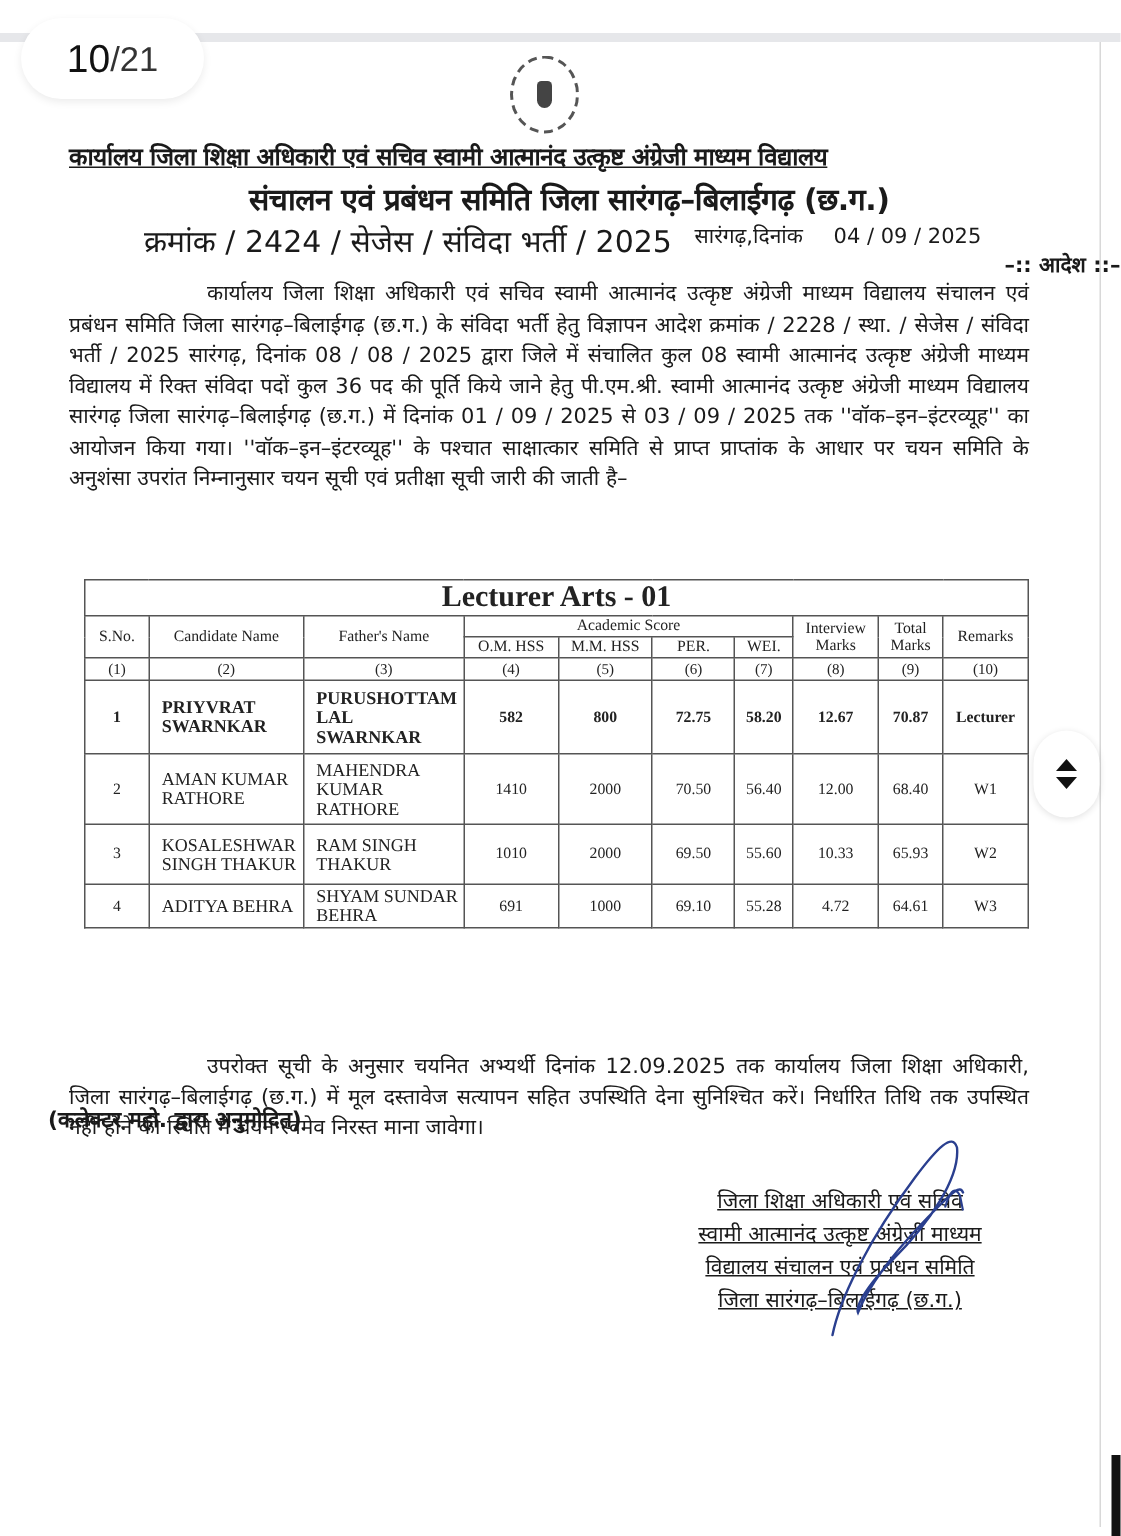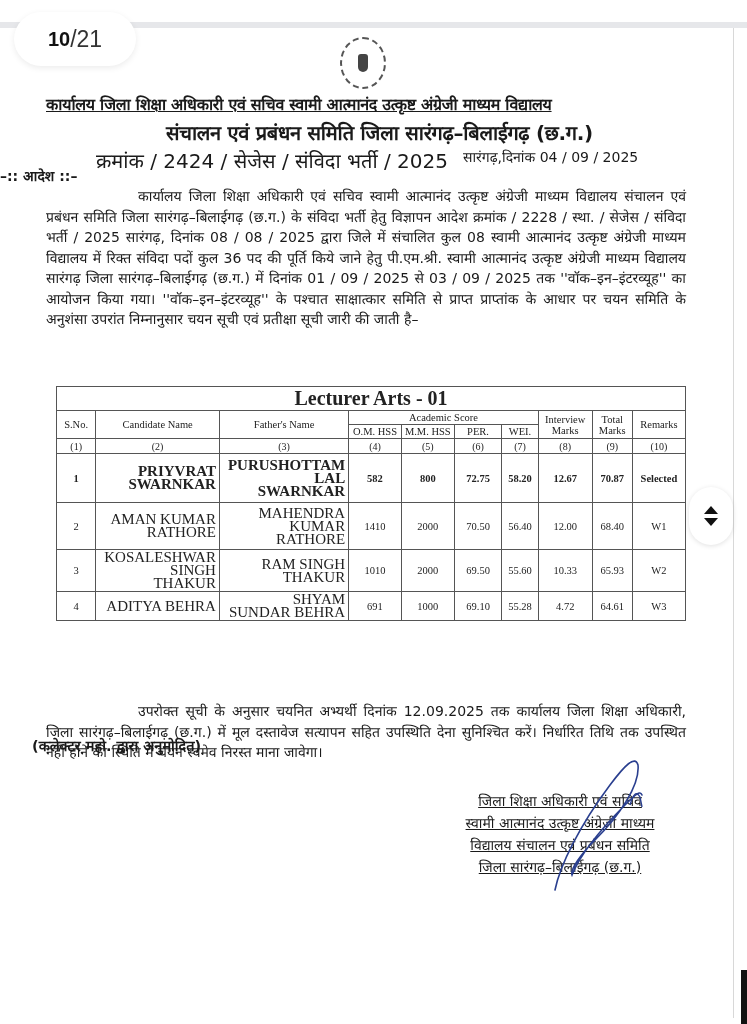--- a/index.html
+++ b/index.html
@@ -4,44 +4,44 @@
 <style>
   html, body { margin:0; padding:0; }
   body { width:747px; height:1024px; background:#ffffff; position:relative; overflow:hidden;
          font-family:"Liberation Sans","DejaVu Sans",sans-serif; color:#1a1a1a; }
   .topbar { position:absolute; left:0; top:22px; width:747px; height:6px; background:#e6e7ea; }
   .page-edge { position:absolute; left:733px; top:28px; width:1px; height:990px; background:#d8d8d8; }
   .page-edge-dark { position:absolute; left:741px; top:970px; width:6px; height:54px; background:#111; }
   .page-counter { position:absolute; left:14px; top:12px; width:122px; height:54px; background:#fff;
                   border-radius:27px; box-shadow:0 2px 6px rgba(0,0,0,0.08);
                   display:flex; align-items:center; justify-content:center; font-size:24px; }
-  .page-counter .cur { font-weight:bold; font-size:20px; color:#111; }
+  .page-counter .cur { font-weight:normal; font-size:26px; color:#111; }
   .page-counter .sep, .page-counter .tot { color:#333; font-size:23px; }
   .emblem { position:absolute; left:340px; top:37px; width:42px; height:48px; border:2px dashed #555;
             border-radius:50%; display:flex; align-items:center; justify-content:center; }
   .emblem .core { width:10px; height:18px; background:#444; border-radius:3px 3px 5px 5px; }
   .line { position:absolute; white-space:nowrap; font-family:"DejaVu Sans",sans-serif; }
   .hdr1 { left:46px; top:93px; font-size:16px; text-decoration:underline; font-weight:bold; letter-spacing:-0.3px; }
   .hdr2 { left:166px; top:119px; font-size:20px; font-weight:bold; letter-spacing:-0.3px; }
   .ref-left { left:54px; top:147px; font-size:20px;margin-left:42px; }
   .ref-right { left:463px; top:147px; font-size:14px; }
-  .order-title { left:0; width:747px; text-align:left; top:166px; font-size:14px; font-weight:bold; }
+  .order-title { left:0; width:747px; text-align:right; top:166px; font-size:14px; font-weight:bold; }
   .para { position:absolute; left:46px; width:640px; font-family:"DejaVu Sans",sans-serif; font-size:14px;
           line-height:20.5px; text-align:justify; text-indent:92px; }
   .p1 { top:186px; }
   .p2 { top:653px;margin-top:48px; }
   .approved { position:absolute; left:32px; top:735px; font-family:"DejaVu Sans",sans-serif; font-size:14.5px; font-weight:bold; }
   .sig-block { position:absolute; left:420px; top:790px; width:280px; text-align:center; font-family:"DejaVu Sans",sans-serif; font-size:14px; line-height:22px;text-decoration:underline; }
   .signature { position:absolute; left:500px; top:745px; width:170px; height:160px; }
   table.res { position:absolute; left:56px; top:386px; width:630px; border-collapse:collapse;
               font-family:"Liberation Serif","DejaVu Serif",serif; font-size:10.5px; color:#222;padding-left:39px; }
   table.res td, table.res th { border:1px solid #555; text-align:center; padding:1px 3px; font-weight:normal; }
   table.res .title-cell { font-size:20px; font-weight:bold; height:22px; padding:0; }
   table.res .num td { font-size:10px; height:12px; }
-  table.res .name { text-align:right; padding-left:8px; font-size:15px; line-height:13px; }
+  table.res .name { text-align:left; padding-left:8px; font-size:12px; line-height:13px; }
   table.res tr.bold td { font-weight:bold; }
   table.res tr.r1 td { height:46px; }
   table.res tr.r2 td { height:44px; }
   table.res tr.r3 td { height:37px; }
   table.res tr.r4 td { height:26px; }
   .scroll-btn { position:absolute; left:689px; top:487px; width:44px; height:58px; background:#fff;
                 border-radius:22px; box-shadow:0 1px 5px rgba(0,0,0,0.12);
                 display:flex; flex-direction:column; align-items:center; justify-content:center; gap:4px; cursor:pointer; }
   .tri-up { width:0; height:0; border-left:7px solid transparent; border-right:7px solid transparent; border-bottom:8px solid #111; }
   .tri-down { width:0; height:0; border-left:7px solid transparent; border-right:7px solid transparent; border-top:8px solid #111; }
@@ -61,21 +61,21 @@
 
 <div class="emblem">
     <div class="core"></div>
   </div>
 
 <div class="line hdr1">कार्यालय जिला शिक्षा अधिकारी एवं सचिव स्वामी आत्मानंद उत्कृष्ट अंग्रेजी माध्यम विद्यालय</div>
 <div class="line hdr2">संचालन एवं प्रबंधन समिति जिला सारंगढ़–बिलाईगढ़ (छ.ग.)</div>
 <div class="line ref-left">क्रमांक / 2424  / सेजेस / संविदा भर्ती / 2025</div>
 <div class="line ref-right">
   <span>सारंगढ़,दिनांक</span>
-  <span style="">04 / 09 / 2025</span>
+  <span style="margin-left:16px">04 / 09 / 2025</span>
 </div>
 <div class="line order-title">–:: आदेश ::–</div>
 
 <div class="para p1">कार्यालय जिला शिक्षा अधिकारी एवं सचिव स्वामी आत्मानंद उत्कृष्ट अंग्रेजी माध्यम विद्यालय संचालन एवं प्रबंधन समिति जिला सारंगढ़–बिलाईगढ़ (छ.ग.) के संविदा भर्ती हेतु विज्ञापन आदेश क्रमांक / 2228 / स्था. / सेजेस / संविदा भर्ती / 2025 सारंगढ़, दिनांक 08 / 08 / 2025 द्वारा जिले में संचालित कुल 08 स्वामी आत्मानंद उत्कृष्ट अंग्रेजी माध्यम विद्यालय में रिक्त संविदा पदों कुल 36 पद की पूर्ति किये जाने हेतु पी.एम.श्री. स्वामी आत्मानंद उत्कृष्ट अंग्रेजी माध्यम विद्यालय सारंगढ़ जिला सारंगढ़–बिलाईगढ़ (छ.ग.) में दिनांक 01 / 09 / 2025 से 03 / 09 / 2025 तक ''वॉक–इन–इंटरव्यूह'' का आयोजन किया गया। ''वॉक–इन–इंटरव्यूह'' के पश्चात साक्षात्कार समिति से प्राप्त प्राप्तांक के आधार पर चयन समिति के अनुशंसा उपरांत निम्नानुसार चयन सूची एवं प्रतीक्षा सूची जारी की जाती है–</div>
 
 <table class="res">
   <tbody>
       <tr>
     <td colspan="10" class="title-cell">Lecturer Arts - 01</td>
   </tr>
@@ -109,21 +109,21 @@
   <tr class="r1 bold">
     <td>1</td>
     <td class="name">PRIYVRAT SWARNKAR</td>
     <td class="name">PURUSHOTTAM LAL SWARNKAR</td>
     <td>582</td>
     <td>800</td>
     <td>72.75</td>
     <td>58.20</td>
     <td>12.67</td>
     <td>70.87</td>
-    <td>Selected</td>
+    <td>Lecturer</td>
   </tr>
   <tr class="r2">
     <td>2</td>
     <td class="name">AMAN KUMAR RATHORE</td>
     <td class="name">MAHENDRA KUMAR RATHORE</td>
     <td>1410</td>
     <td>2000</td>
     <td>70.50</td>
     <td>56.40</td>
     <td>12.00</td>

